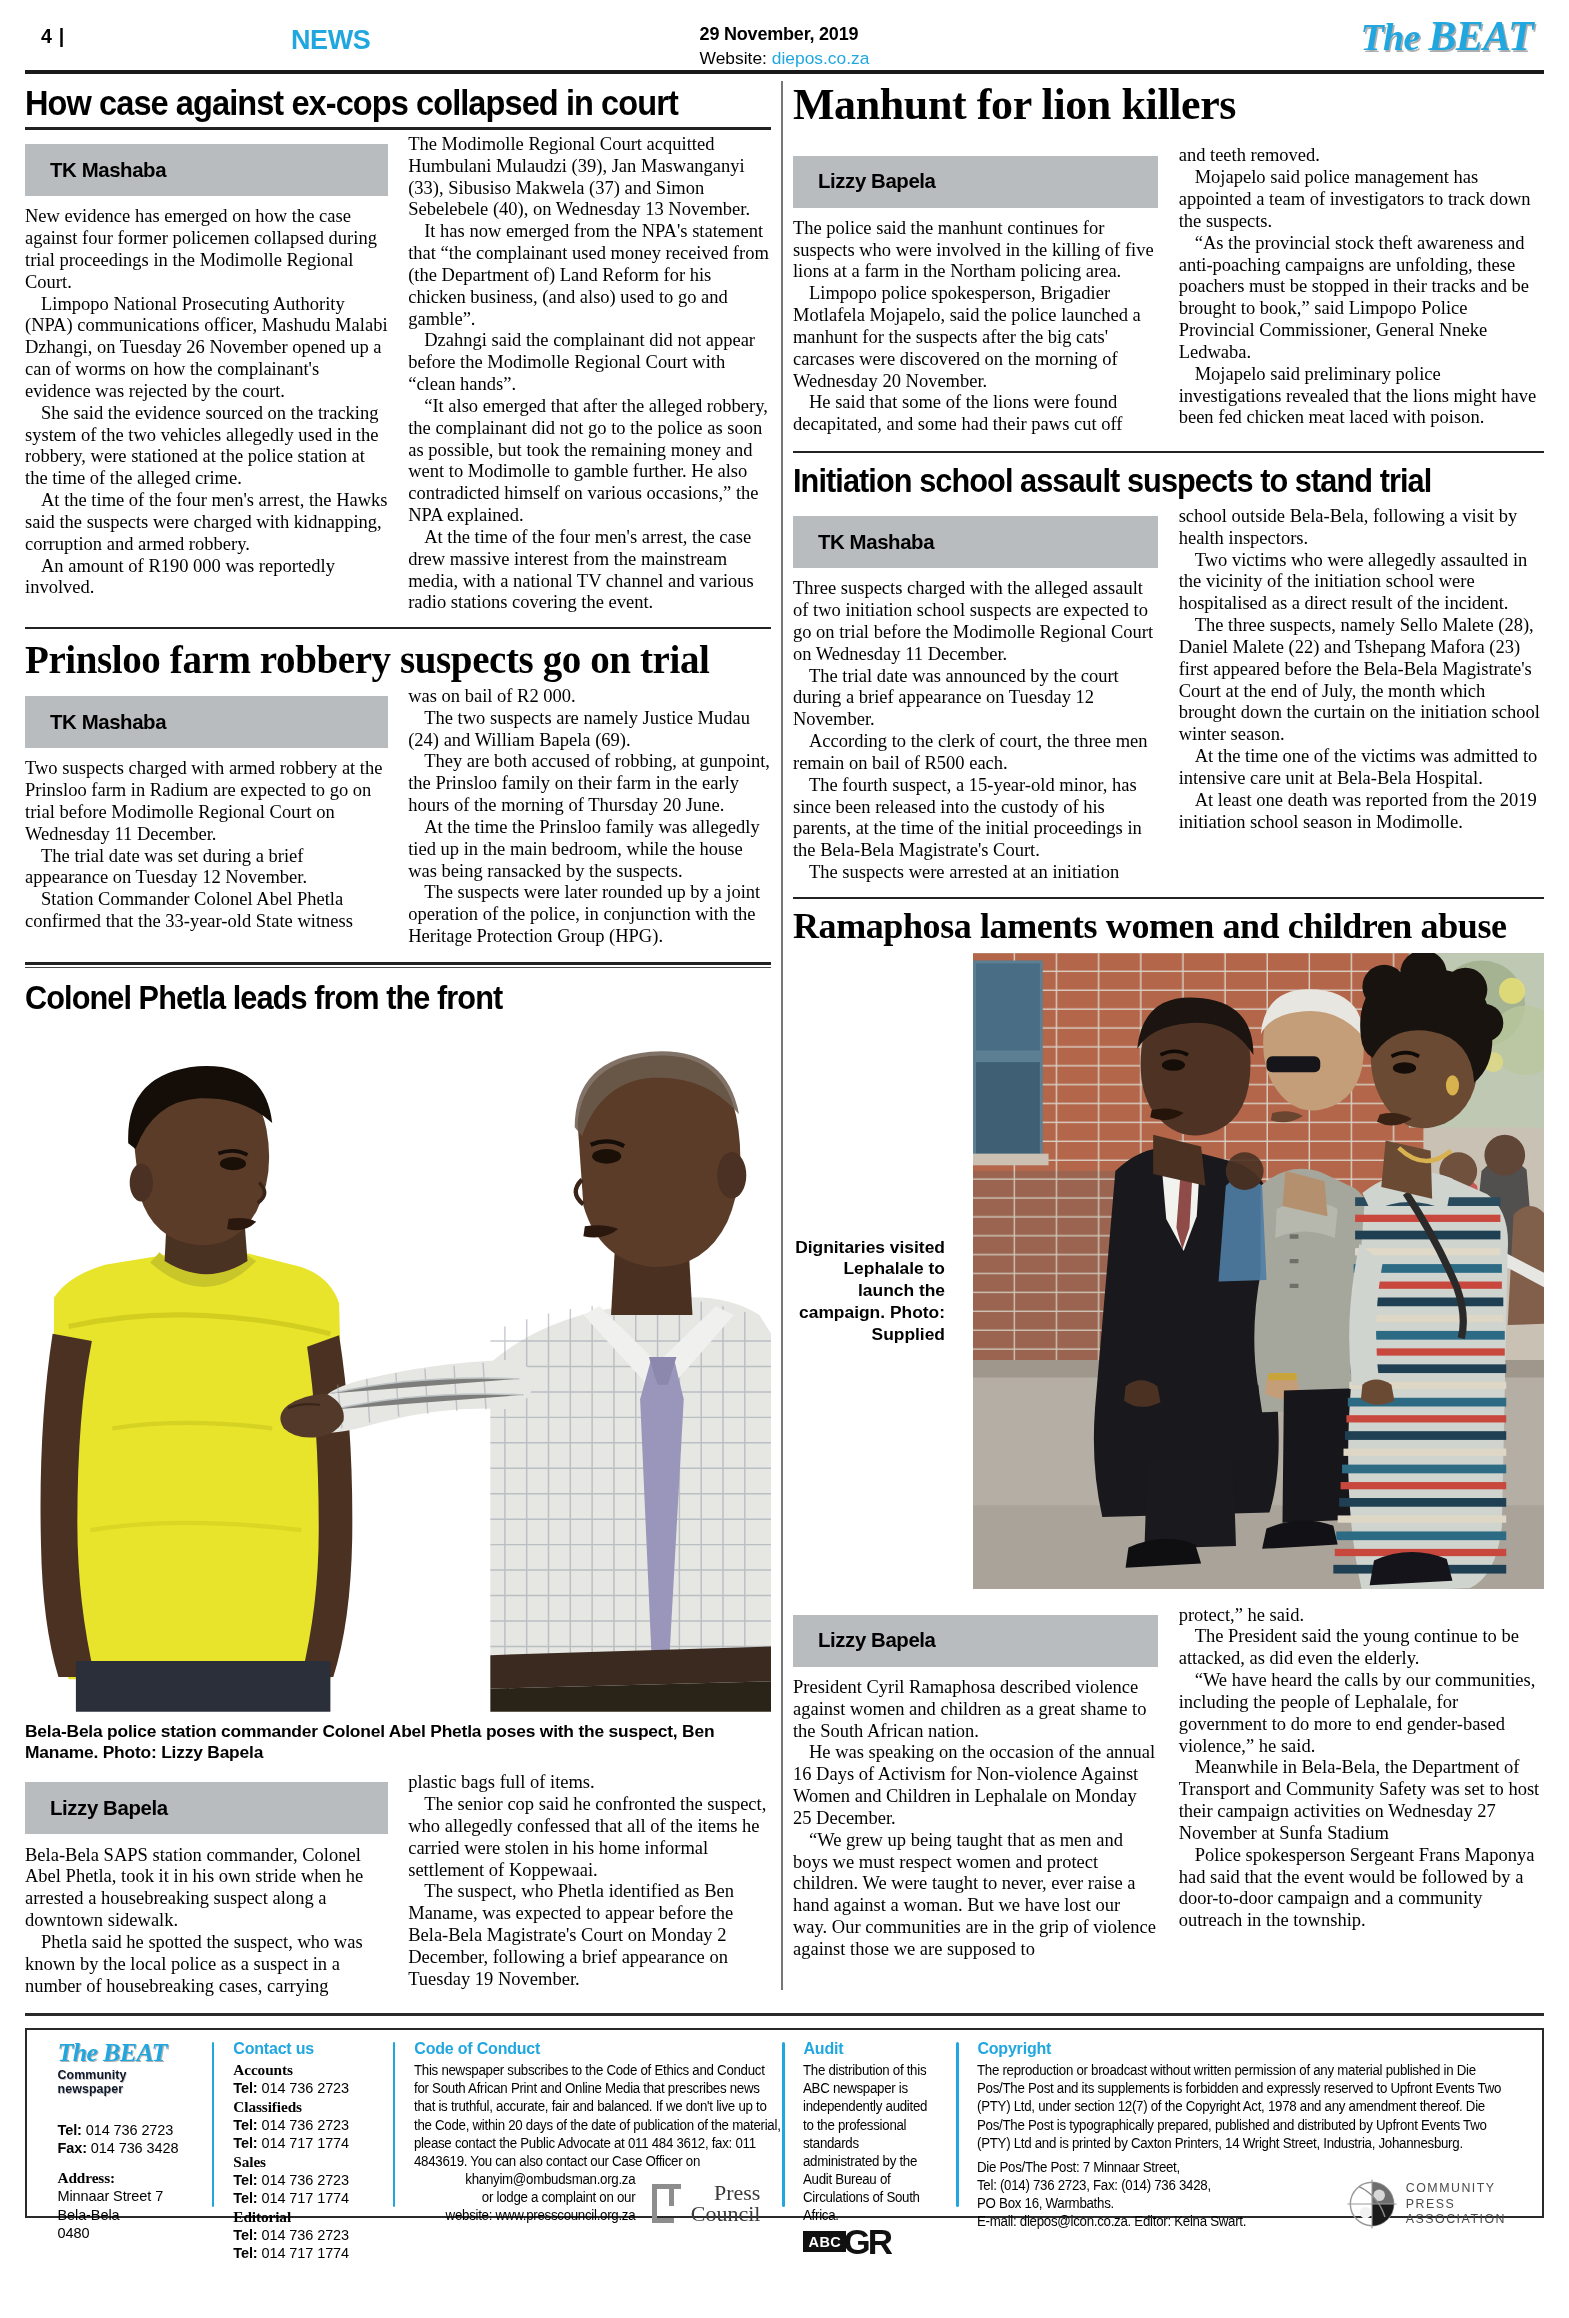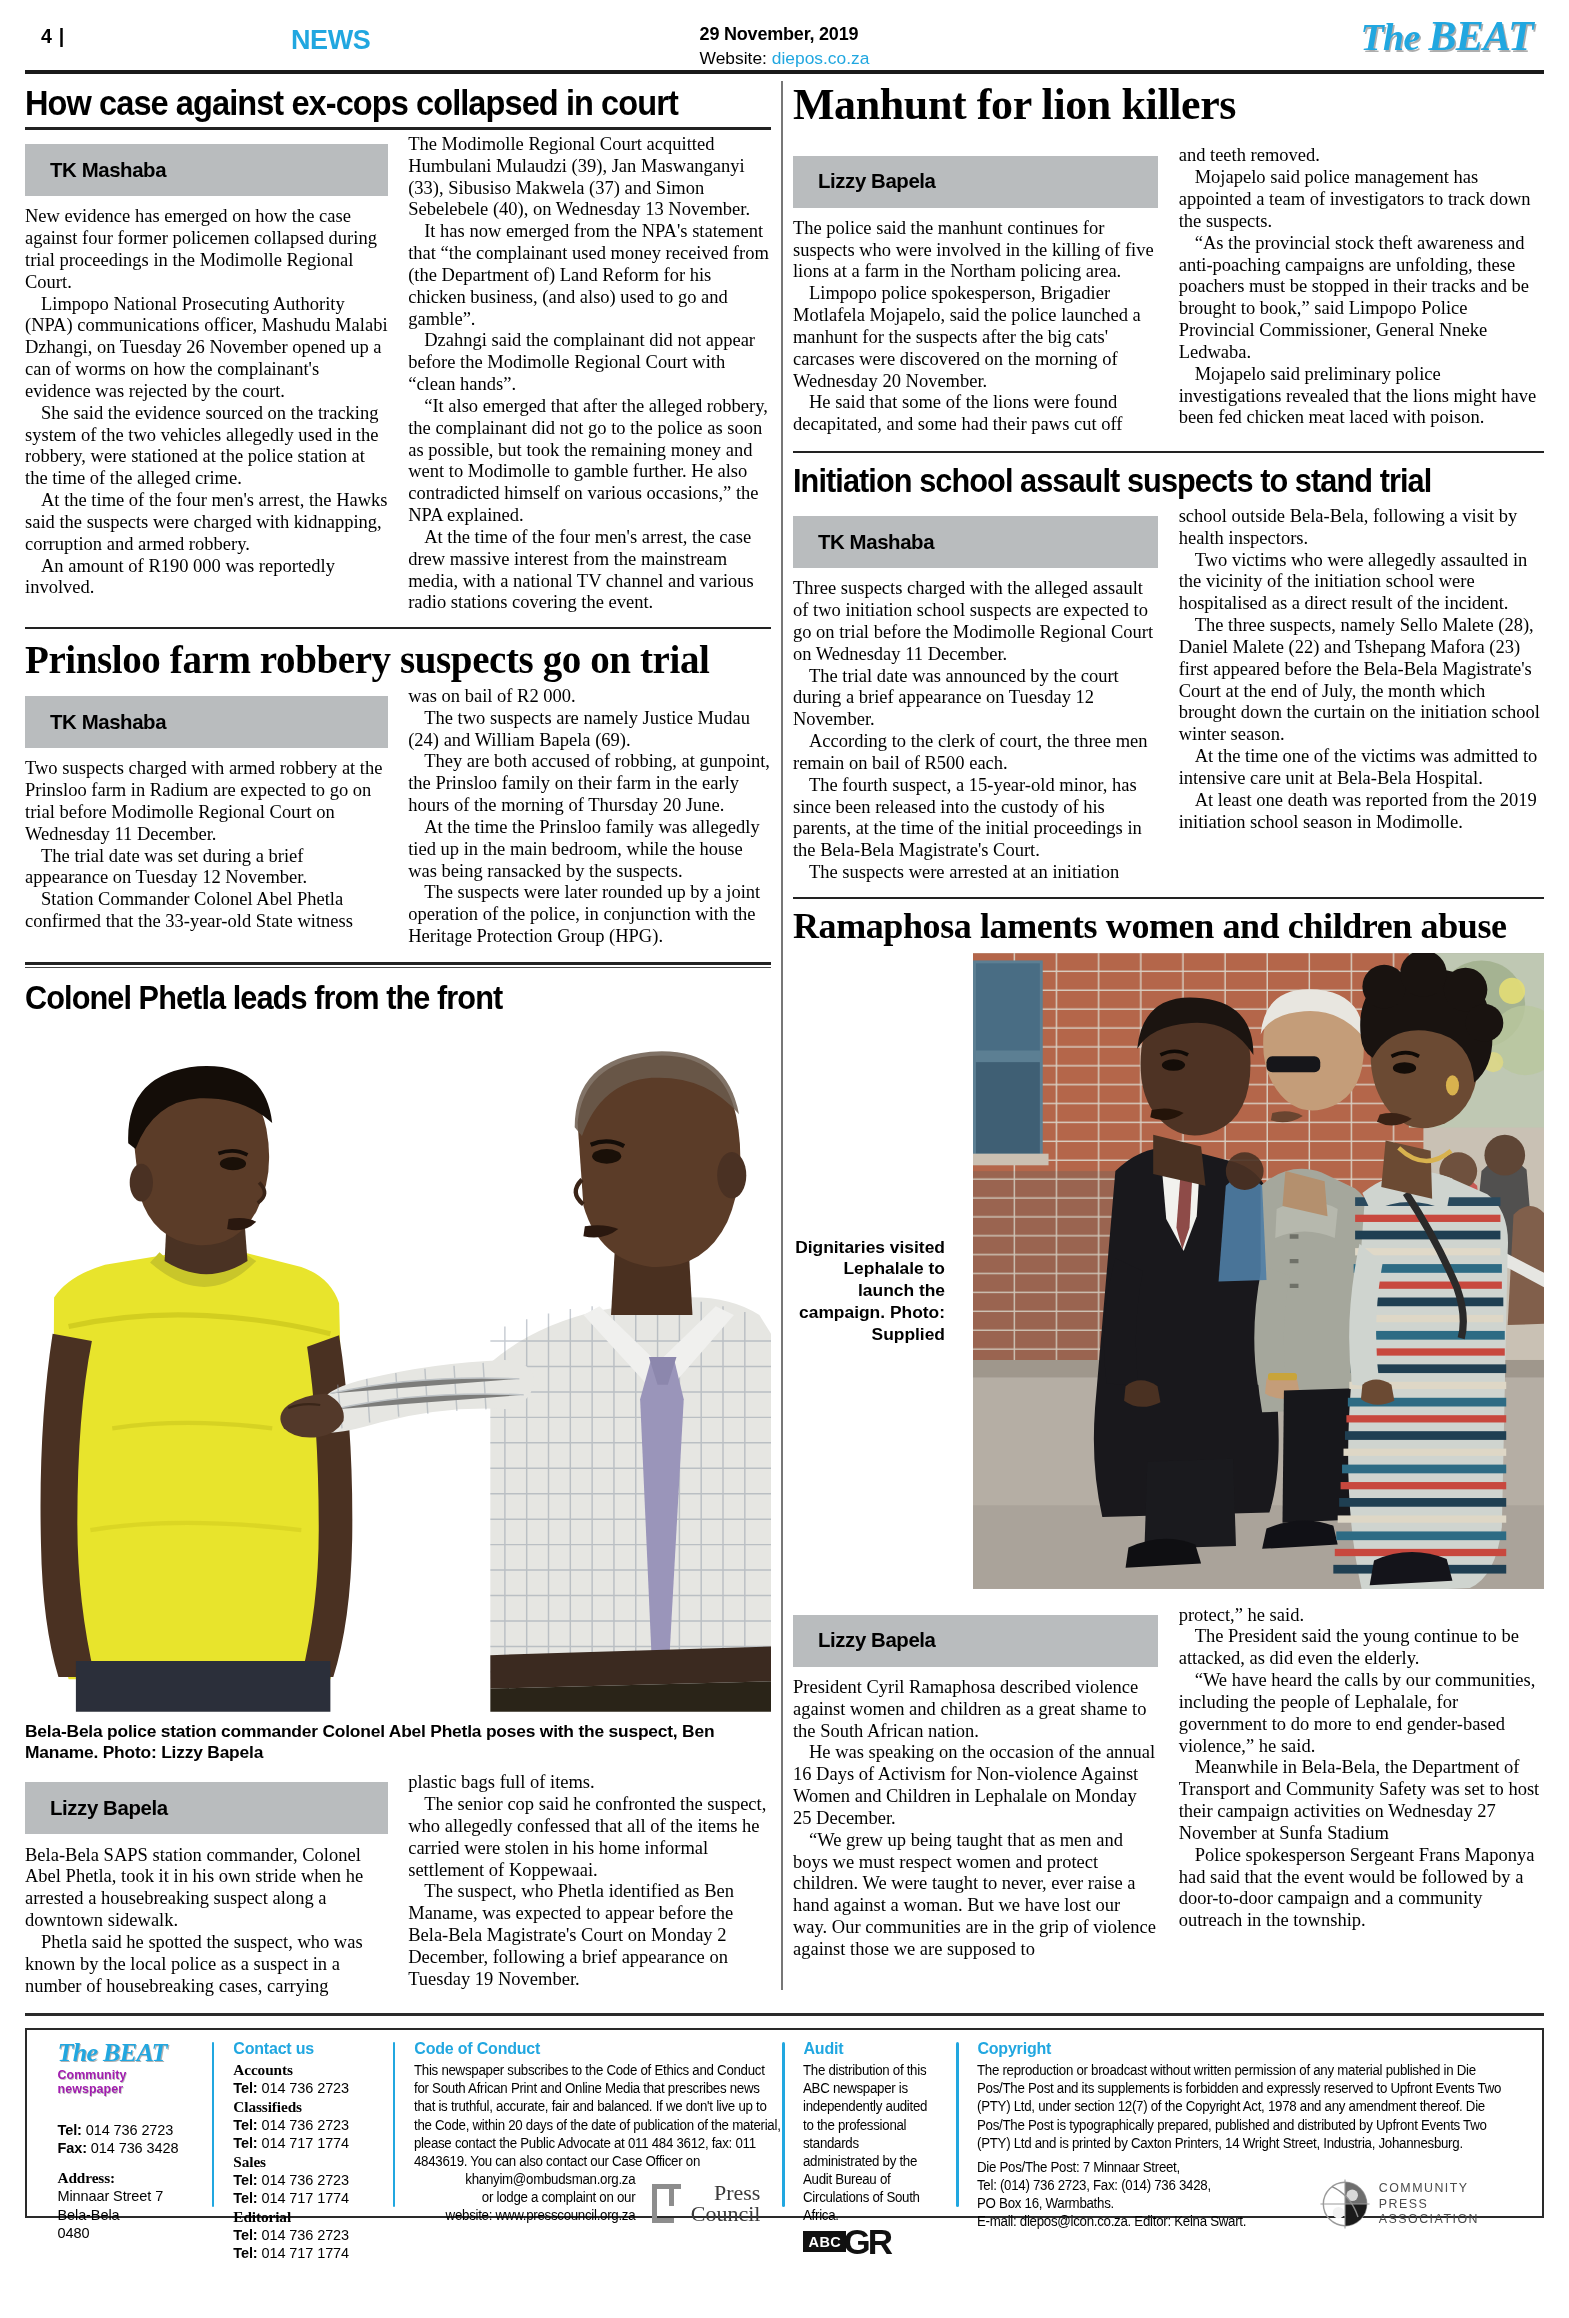--- a/index.html
+++ b/index.html
@@ -158,21 +158,21 @@
   }
   .beat-logo-small {
     font-family:"Liberation Serif", serif;
     font-style:italic; font-weight:bold;
     font-size:26px; color:#21a7e0; letter-spacing:-0.7px;
     text-shadow: 1.1px 1.1px 0 rgba(0,0,0,0.3);
     line-height:1;
   }
   .beat-sub-small {
     font-family:"Liberation Sans", sans-serif;
-    font-weight:bold; font-size:12.4px; color:#a21caf;
+    font-weight:bold; font-size:12.4px; color:#0f172a;
     letter-spacing:0.1px; margin-top:1.5px;
     text-shadow: 0.7px 0.7px 0 rgba(0,0,0,0.25);
   }
 
   
   .presscouncil { display:flex; align-items:center; gap:4.4px; }
   .pc-mark { width:39px; height:42px; position:relative; }
   .pc-mark i { position:absolute; background:#8d8d8d; display:block; }
   .pc-text {
     font-family:"Liberation Serif", serif;
@@ -710,21 +710,21 @@
       </div>
 
     </div>
   </div>
 
   <div class="fdiv"></div>
 
   <div class="fcell" style="flex:1;">
     <div class="fhead">Copyright</div>
     <div class="ftxt-narrow" style="width:553px;">The reproduction or broadcast without written permission of any material published in Die Pos/The Post and its supplements is forbidden and expressly reserved to Upfront Events Two (PTY) Ltd, under section 12(7) of the Copyright Act, 1978 and any amendment thereof. Die Pos/The Post is typographically prepared, published and distributed by Upfront Events Two (PTY) Ltd and is printed by Caxton Printers, 14 Wright Street, Industria, Johannesburg.</div>
-    <div style="display:flex;align-items:flex-end;margin-top:5.8px;">
+    <div style="display:flex;align-items:flex-end;margin-top:5.8px;gap:27px;">
       <div class="ftxt-narrow" style="flex:0 0 342px;">
           <div>Die Pos/The Post: 7 Minnaar Street,</div>
           <div>Tel: (014) 736 2723, Fax: (014) 736 3428,</div>
           <div>PO Box 16, Warmbaths.</div>
           <div>E-mail: diepos@icon.co.za. Editor: Keina Swart.</div>
         </div>
       <div class="cpa">
         <div class="cpa-mark">
           <svg width="52" height="52" viewBox="0 0 72 72" xmlns="http://www.w3.org/2000/svg">
             <circle cx="36" cy="36" r="30" fill="none" stroke="#9a9a9a" stroke-width="2"></circle>

